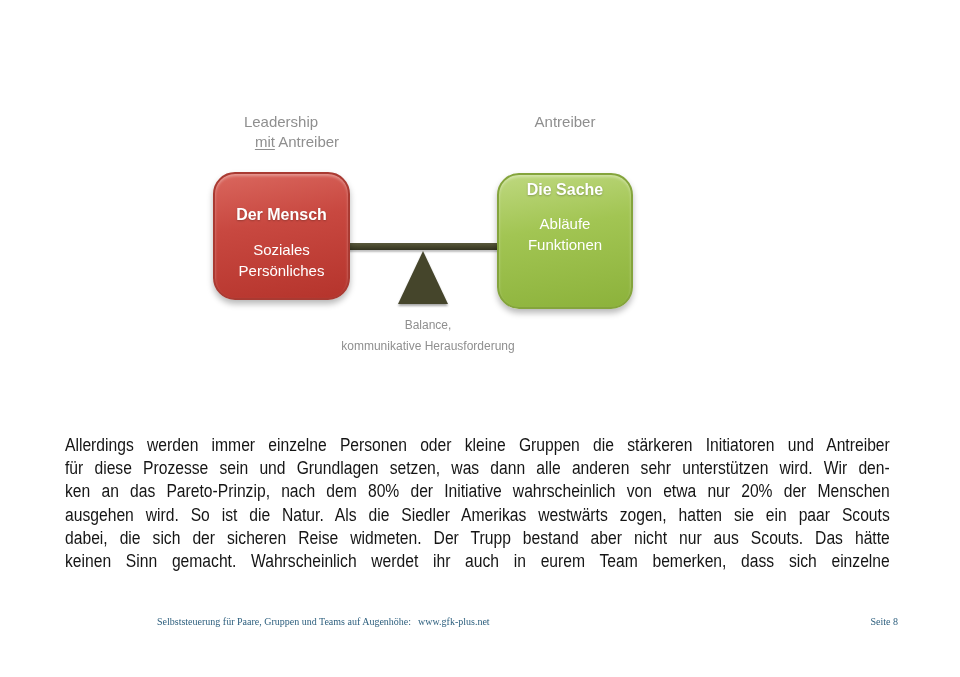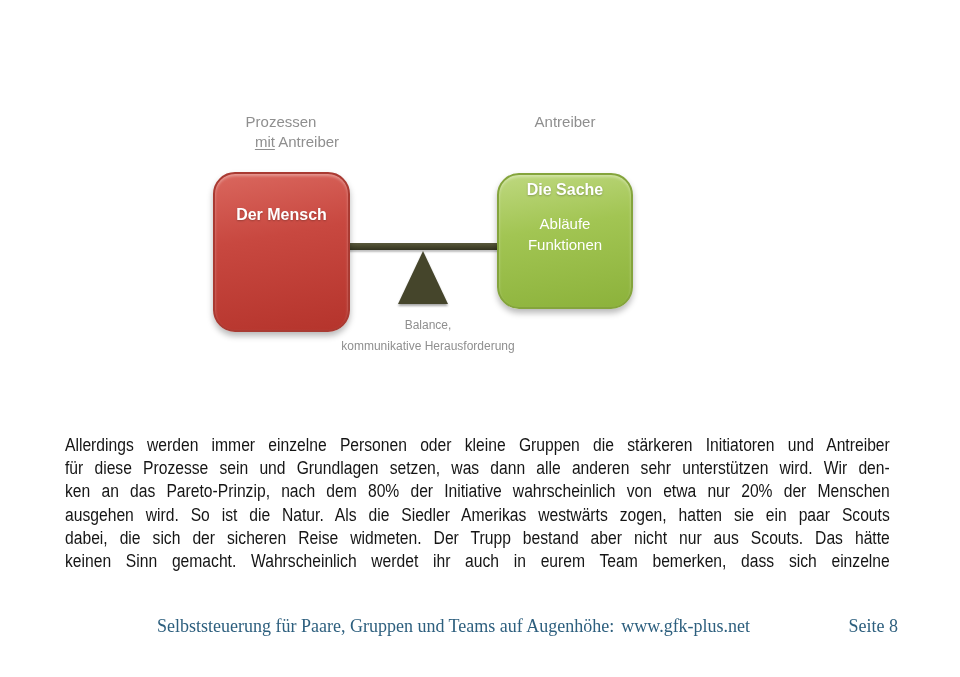--- a/index.html
+++ b/index.html
@@ -29,21 +29,21 @@
     border-bottom:53px solid var(--beam);
     filter:drop-shadow(0 2px 1px rgba(0,0,0,0.35));
   }
   .box{
     position:absolute;box-sizing:border-box;border-radius:22px;
     color:#ffffff;text-align:center;
     box-shadow:0 4px 6px rgba(0,0,0,0.28), inset 0 2px 3px rgba(255,255,255,0.35);
     z-index:2;
   }
   .box.red{
-    left:213px;top:172px;width:137px;height:160px;
+    left:213px;top:172px;width:137px;height:128px;
     background:linear-gradient(170deg,var(--red-fill-light) 0%,var(--red-fill) 40%,var(--red-fill-dark) 100%);
     border:2px solid var(--red-border);
     padding-top:32px;
   }
   .box.green{
     left:497px;top:173px;width:136px;height:136px;
     background:linear-gradient(170deg,var(--green-fill-light) 0%,var(--green-fill) 40%,var(--green-fill-dark) 100%);
     border:2px solid var(--green-border);
     padding-top:6px;
   }
@@ -61,46 +61,48 @@
     position:absolute;left:65px;top:434px;width:948px;
     transform:scaleX(0.87);transform-origin:left top;
     font-size:18px;line-height:23.2px;color:#151515;
   }
   .body-line{text-align:justify;text-align-last:justify;}
 
   
   .footer{
     position:absolute;top:616px;left:0;width:100%;height:20px;
     font-family:"Liberation Serif", serif;
-    color:var(--footer);font-size:18px;
+    color:var(--footer);font-size:10px;
   }
   .footer-left{position:absolute;left:157px;top:0;}
   .footer-left .url{margin-left:7px;}
   .footer-right{position:absolute;right:62px;top:0;}
 </style>
 </head>
 <body>
 
 <div>
 
   <div class="diagram-label left">
-    <div>Prozessen</div>
+    <div>Leadership</div>
     <div><span class="u">mit</span><span> Antreiber</span></div>
   </div>
 
   <div class="diagram-label right">
     <div>Antreiber</div>
   </div>
 
   <div class="beam"></div>
   <div class="fulcrum"></div>
 
   <div class="box red">
     <div class="box-title">Der Mensch</div>
     <div class="box-lines">
+      <div>Soziales</div>
+      <div>Persönliches</div>
     </div>
   </div>
 
   <div class="box green">
     <div class="box-title">Die Sache</div>
     <div class="box-lines">
       <div>Abläufe</div>
       <div>Funktionen</div>
     </div>
   </div>

